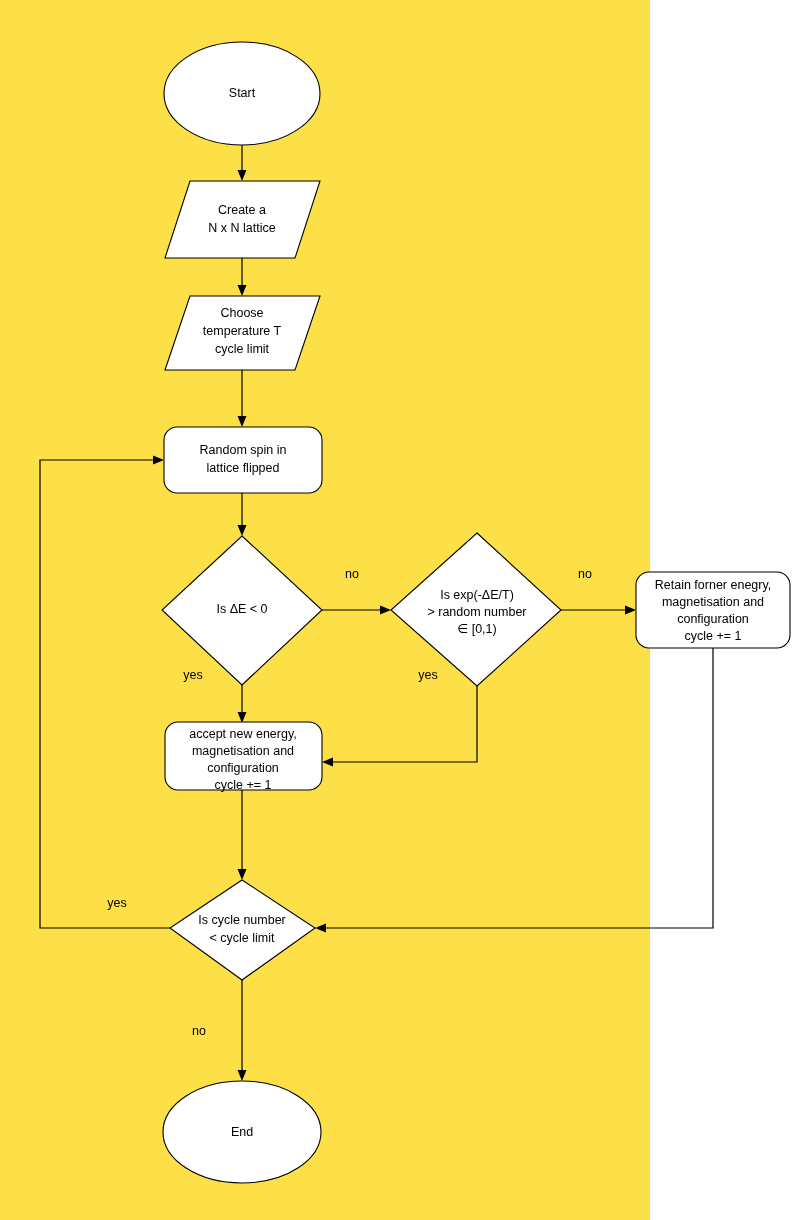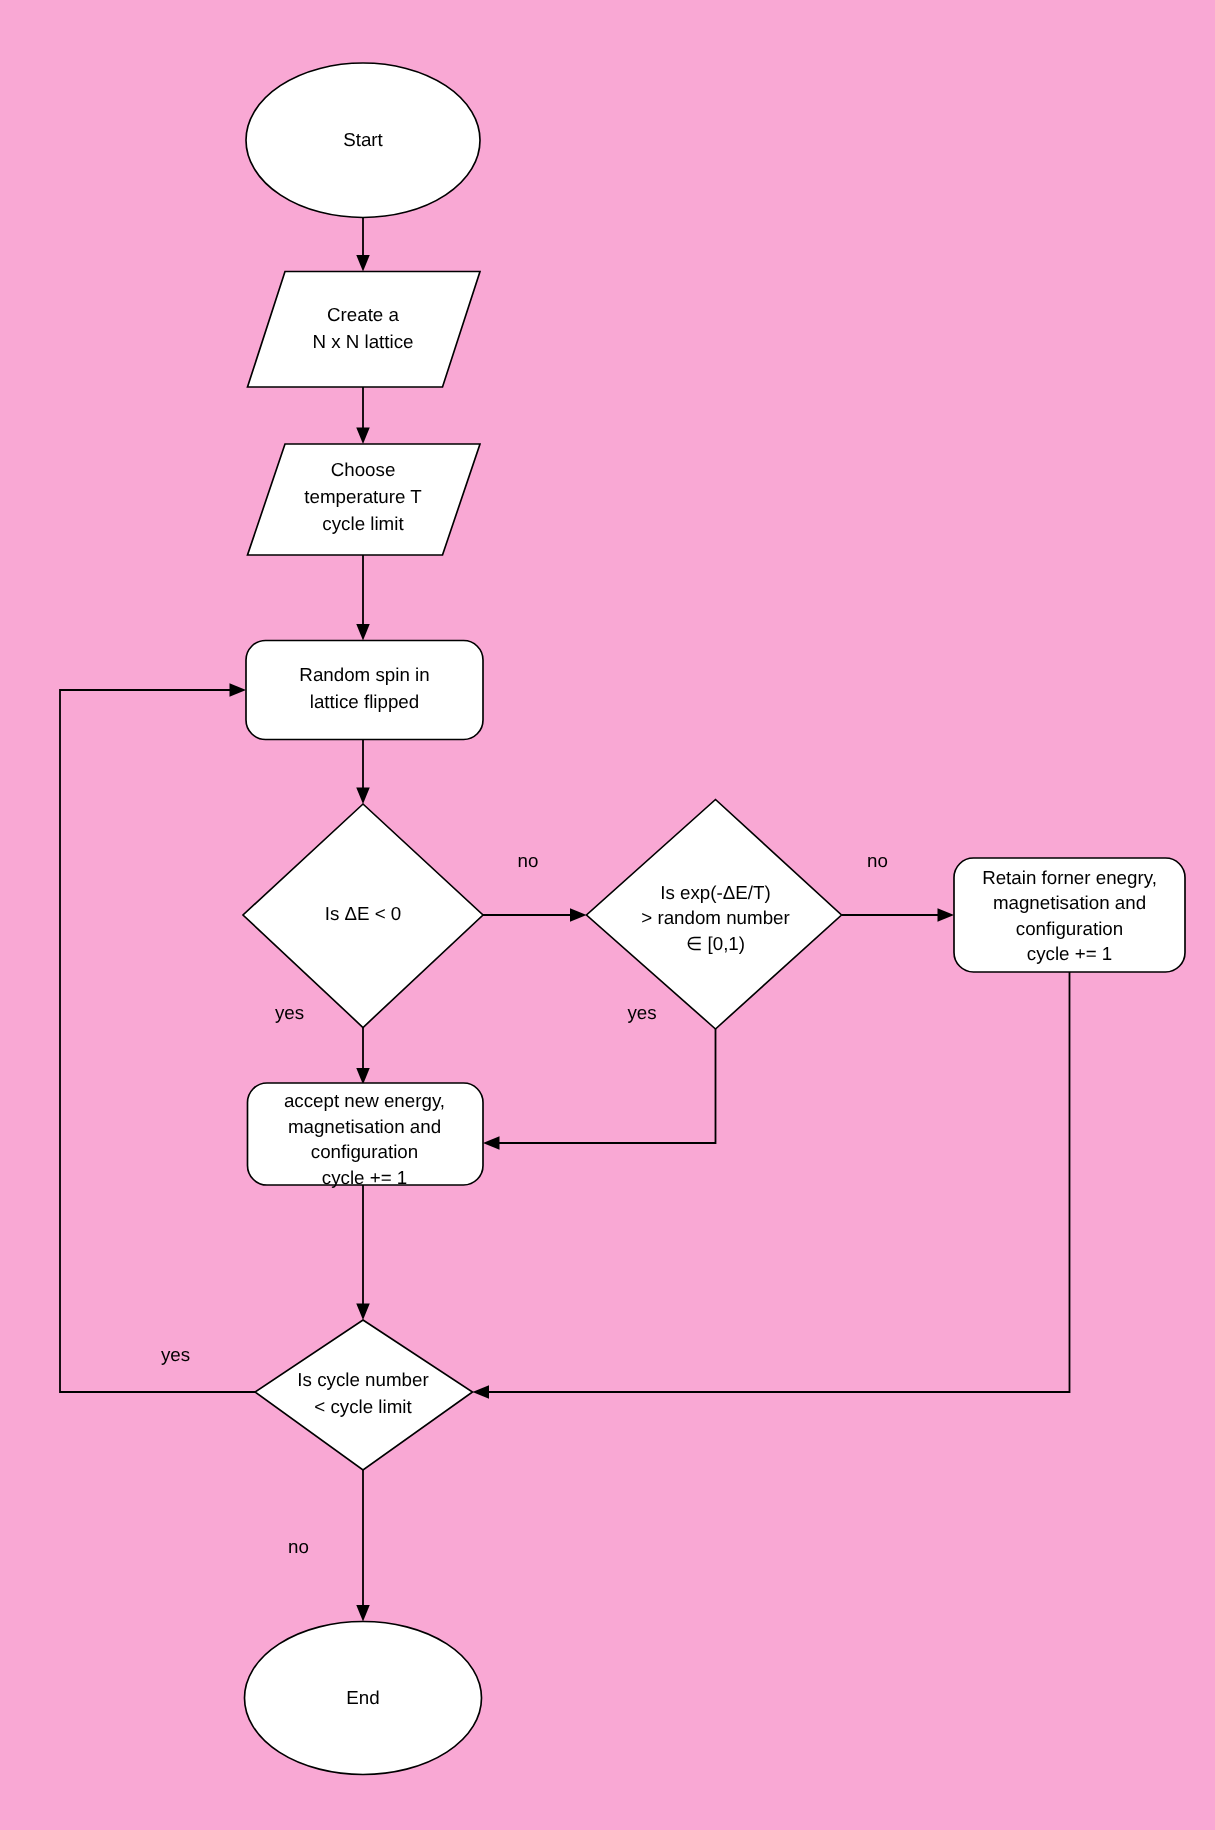--- a/index.html
+++ b/index.html
@@ -9,23 +9,23 @@
     background: #ffffff;
   }
   body {
     width: 810px;
     height: 1220px;
     font-family: "Liberation Sans", "DejaVu Sans", sans-serif;
     overflow: hidden;
   }
   #flowchart-root {
     position: relative;
-    width: 810px;
+    width: 650px;
     height: 1220px;
-    background: #f9a8d4;
+    background: #fde047;
   }
   svg#flow-svg {
     display: block;
     width: 810px;
     height: 1220px;
   }
   .shape-outline {
     fill: #ffffff;
     stroke: #000000;
     stroke-width: 1.1;

